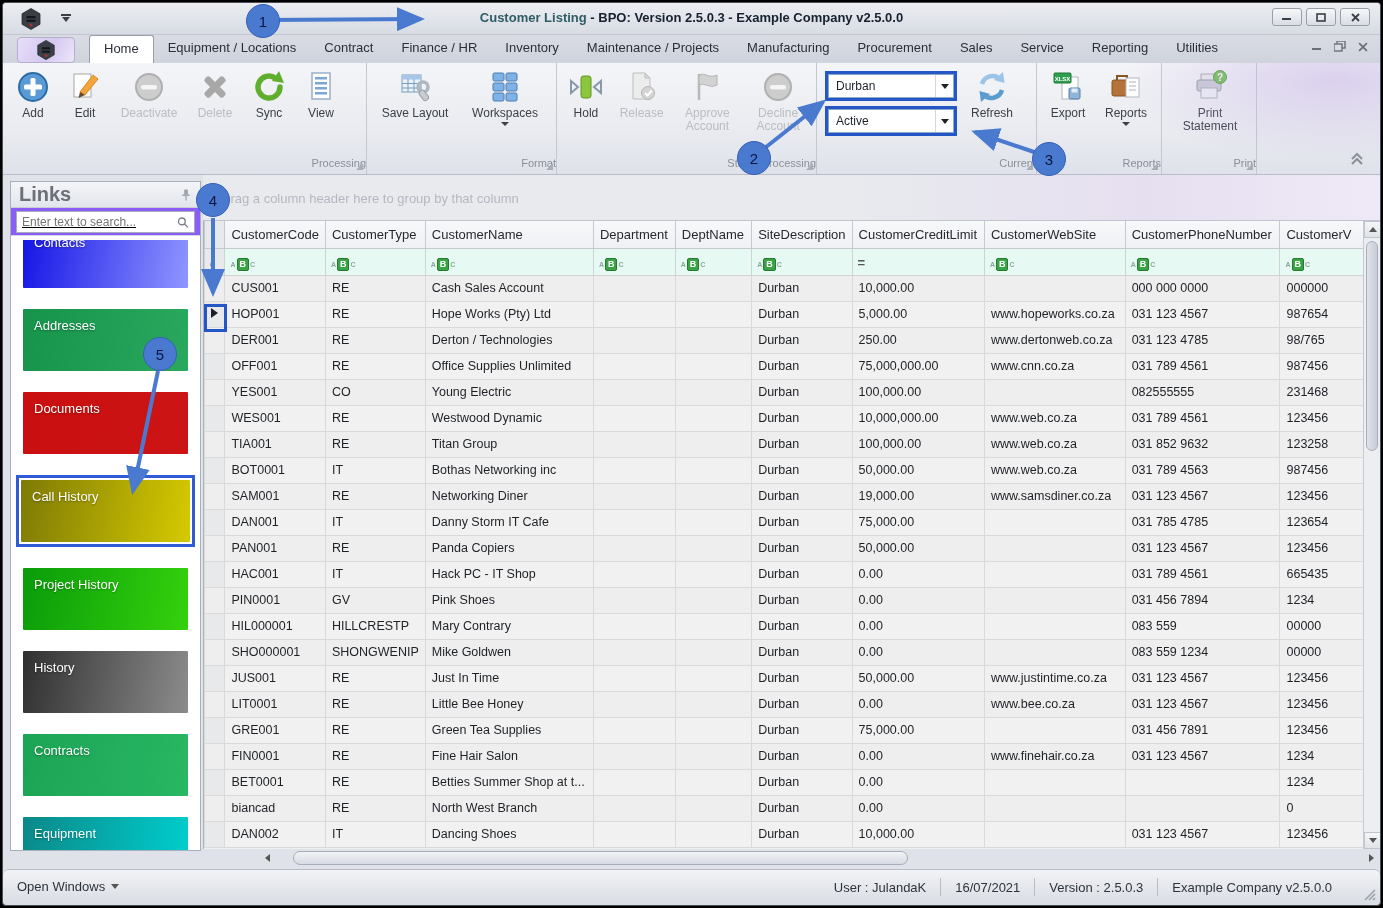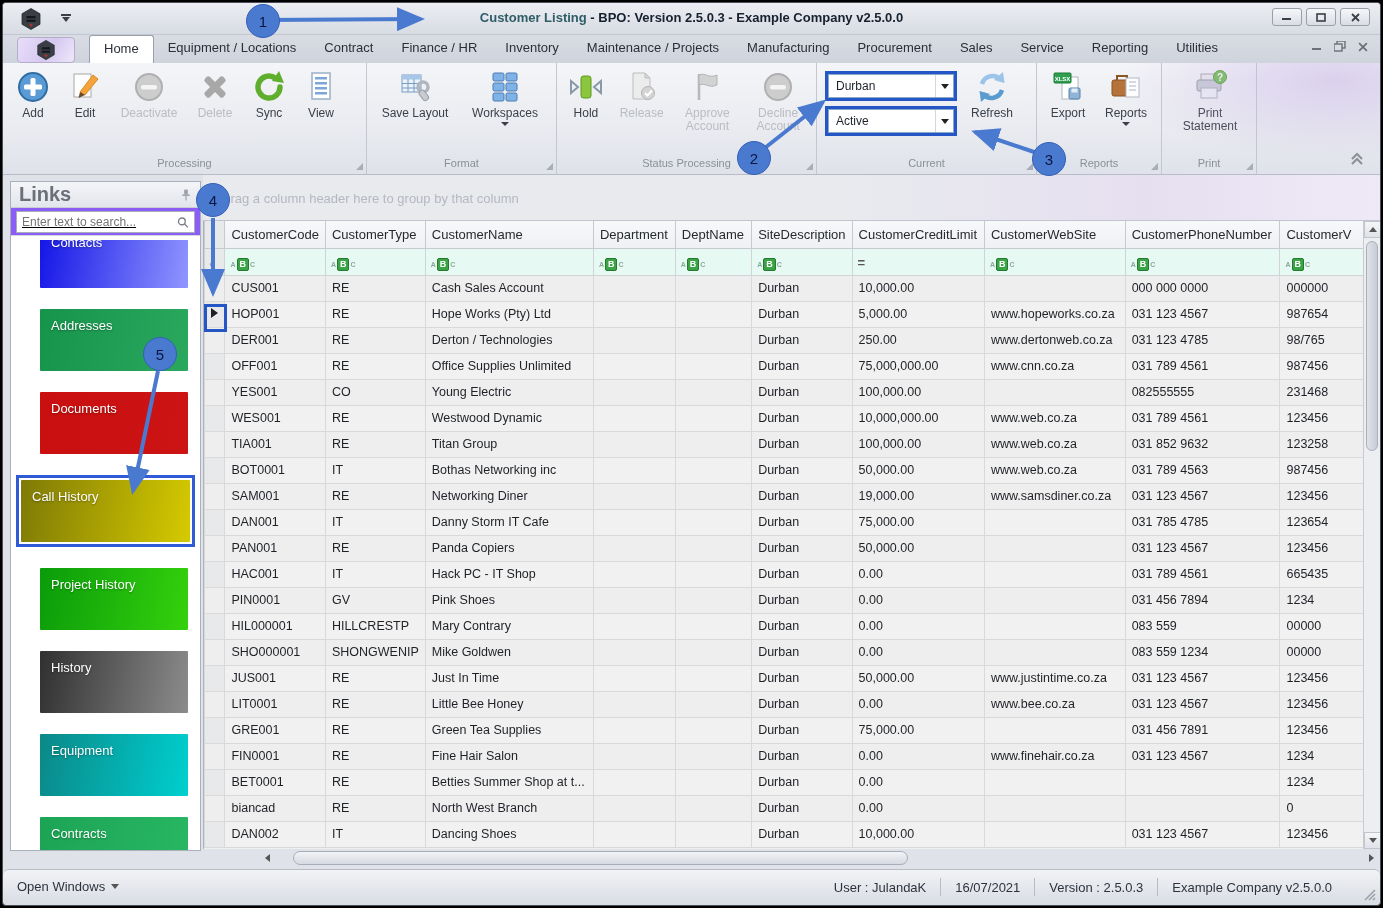--- a/index.html
+++ b/index.html
@@ -28,21 +28,21 @@
   .rtab.active { background:#fff; border:1px solid #98a0ac; border-bottom:none; border-radius:3px 3px 0 0; }
   .ribbonbtns { position:absolute; right:12px; top:6px; display:flex; gap:12px; align-items:center; }
 
   
   .ribbon { position:absolute; left:0; top:60px; right:0; height:112px;
     background:linear-gradient(180deg,#f4f5f8 0%,#e9ebf0 60%,#dfe2ea 100%); border-bottom:1px solid #b8bcc6; display:flex; }
   .ribbon:after { content:""; position:absolute; right:0; top:0; width:300px; height:100%; pointer-events:none;
     background:radial-gradient(ellipse at 85% 15%, rgba(200,180,230,.55), rgba(200,180,230,0) 60%); }
   .rgroup { position:relative; height:100%; border-right:1px solid #c3c7cf; display:flex; flex-direction:column; }
   .rbuttons { flex:1; display:flex; align-items:flex-start; padding:4px 2px 0 4px; }
-  .rcaption { height:17px; font-size:11px; color:#8a8f98; text-align:center; position:relative; }
+  .rcaption { height:17px; font-size:11px; color:#8a8f98; text-align:right; position:relative; }
   .launcher { position:absolute; right:3px; bottom:4px; width:0; height:0; border-left:7px solid transparent; border-bottom:7px solid #a8adb6; }
   .bigbtn { display:flex; flex-direction:column; align-items:center; padding-top:2px; border-radius:3px; }
   .bigbtn .lbl { font-size:12px; color:#3a3f48; text-align:center; line-height:13px; margin-top:2px; }
   .bigbtn.disabled .lbl { color:#b9bcc2; }
   .bigbtn .caret { width:0; height:0; border-left:4px solid transparent; border-right:4px solid transparent; border-top:4px solid #3a3f48; margin-top:2px; }
   .icon36 { width:36px; height:36px; }
   .combo-outer { border:3px solid #2457c5; margin-bottom:5px; }
   .combo { width:126px; height:24px; background:#fff; border:1px solid #8aa8c8; display:flex; align-items:center; padding-left:7px; position:relative; font-size:12px; color:#1d232c; }
   .combo .cdrop { position:absolute; right:0; top:0; width:18px; height:100%; display:flex; align-items:center; justify-content:center; border-left:1px solid #d0d8e2; }
   .combo .cdrop:after { content:""; width:0; height:0; border-left:4px solid transparent; border-right:4px solid transparent; border-top:5px solid #222; }
@@ -52,21 +52,21 @@
   .main { position:absolute; left:0; top:172px; right:0; bottom:36px; background:#dfe2e8; }
 
   
   .sidebar { position:absolute; left:7px; top:6px; width:191px; bottom:18px; background:#fff; border:1px solid #a8b0bc; }
   .side-head { height:26px; background:linear-gradient(180deg,#f4f5f8,#e2e5ec); border-bottom:1px solid #c8ccd4; display:flex; align-items:center; padding:0 8px; }
   .side-head .t { flex:1; font-size:20px; font-weight:bold; color:#6a6f78; }
   .side-search { height:28px; padding:3px 5px; background:#8b5cf6; border-bottom:1px solid #d4d8de;text-decoration:underline; }
   .searchbox { width:100%; height:22px; background:#fff; border:1px solid #a8aeb8; display:flex; align-items:center; padding:0 5px; }
   .searchbox input { flex:1; border:none; outline:none; font-size:12px; color:#555; font-family:"Liberation Sans",sans-serif; background:transparent; }
   .side-list { position:absolute; left:0; right:0; top:58px; bottom:0; overflow:hidden; padding:0 12px; }
-  .linkwrap { margin-bottom:21px;margin-left:17px; }
+  .linkwrap { margin-bottom:21px; }
   .linkwrap.sel { border:3px solid #2f5bd6; padding:2px; margin-left:-7px; margin-right:-7px; }
   .linkbtn { height:62px; border-radius:1px; padding:7px 0 0 11px; }
   .linkbtn span { color:#fff; font-size:13px; text-shadow:0 1px 2px rgba(0,0,0,.35); }
   .linkwrap:first-child { margin-top:-14px; }
 
   
   .groupby { position:absolute; left:200px; right:0; top:0; height:46px;
     background:linear-gradient(90deg,#e8eaee 55%,#e6dff0 80%,#efe9f7); border-bottom:1px solid #c0c4cc; }
   .groupby .hint { position:absolute; left:18px; top:16px; font-size:13px; color:#b4b8c0; }
   .tablewrap { position:absolute; left:200px; top:46px; width:1166px; bottom:20px; overflow:hidden; background:#f0f0f0; border-left:1px solid #aeb2ba; }
@@ -415,24 +415,24 @@
           <div class="linkwrap sel">
             <div class="linkbtn" style="background: linear-gradient(100deg, rgb(126, 122, 6), rgb(214, 202, 0));"><span>Call History</span></div>
           </div>
           <div class="linkwrap">
             <div class="linkbtn" style="background: linear-gradient(100deg, rgb(10, 156, 10), rgb(53, 209, 12));"><span>Project History</span></div>
           </div>
           <div class="linkwrap">
             <div class="linkbtn" style="background: linear-gradient(100deg, rgb(48, 48, 48), rgb(140, 140, 140));"><span>History</span></div>
           </div>
           <div class="linkwrap">
+            <div class="linkbtn" style="background: linear-gradient(100deg, rgb(28, 164, 85), rgb(40, 183, 99));"><span>Contracts</span></div>
+          </div>
+          <div class="linkwrap">
             <div class="linkbtn" style="background: linear-gradient(100deg, rgb(11, 136, 136), rgb(0, 207, 207));"><span>Equipment</span></div>
-          </div>
-          <div class="linkwrap">
-            <div class="linkbtn" style="background: linear-gradient(100deg, rgb(28, 164, 85), rgb(40, 183, 99));"><span>Contracts</span></div>
           </div>
         </div>
     </div>
 
     <div class="groupby">
       <div class="hint">Drag a column header here to group by that column</div>
     </div>
     <div class="tablewrap">
       <table class="grid">
           <colgroup>

